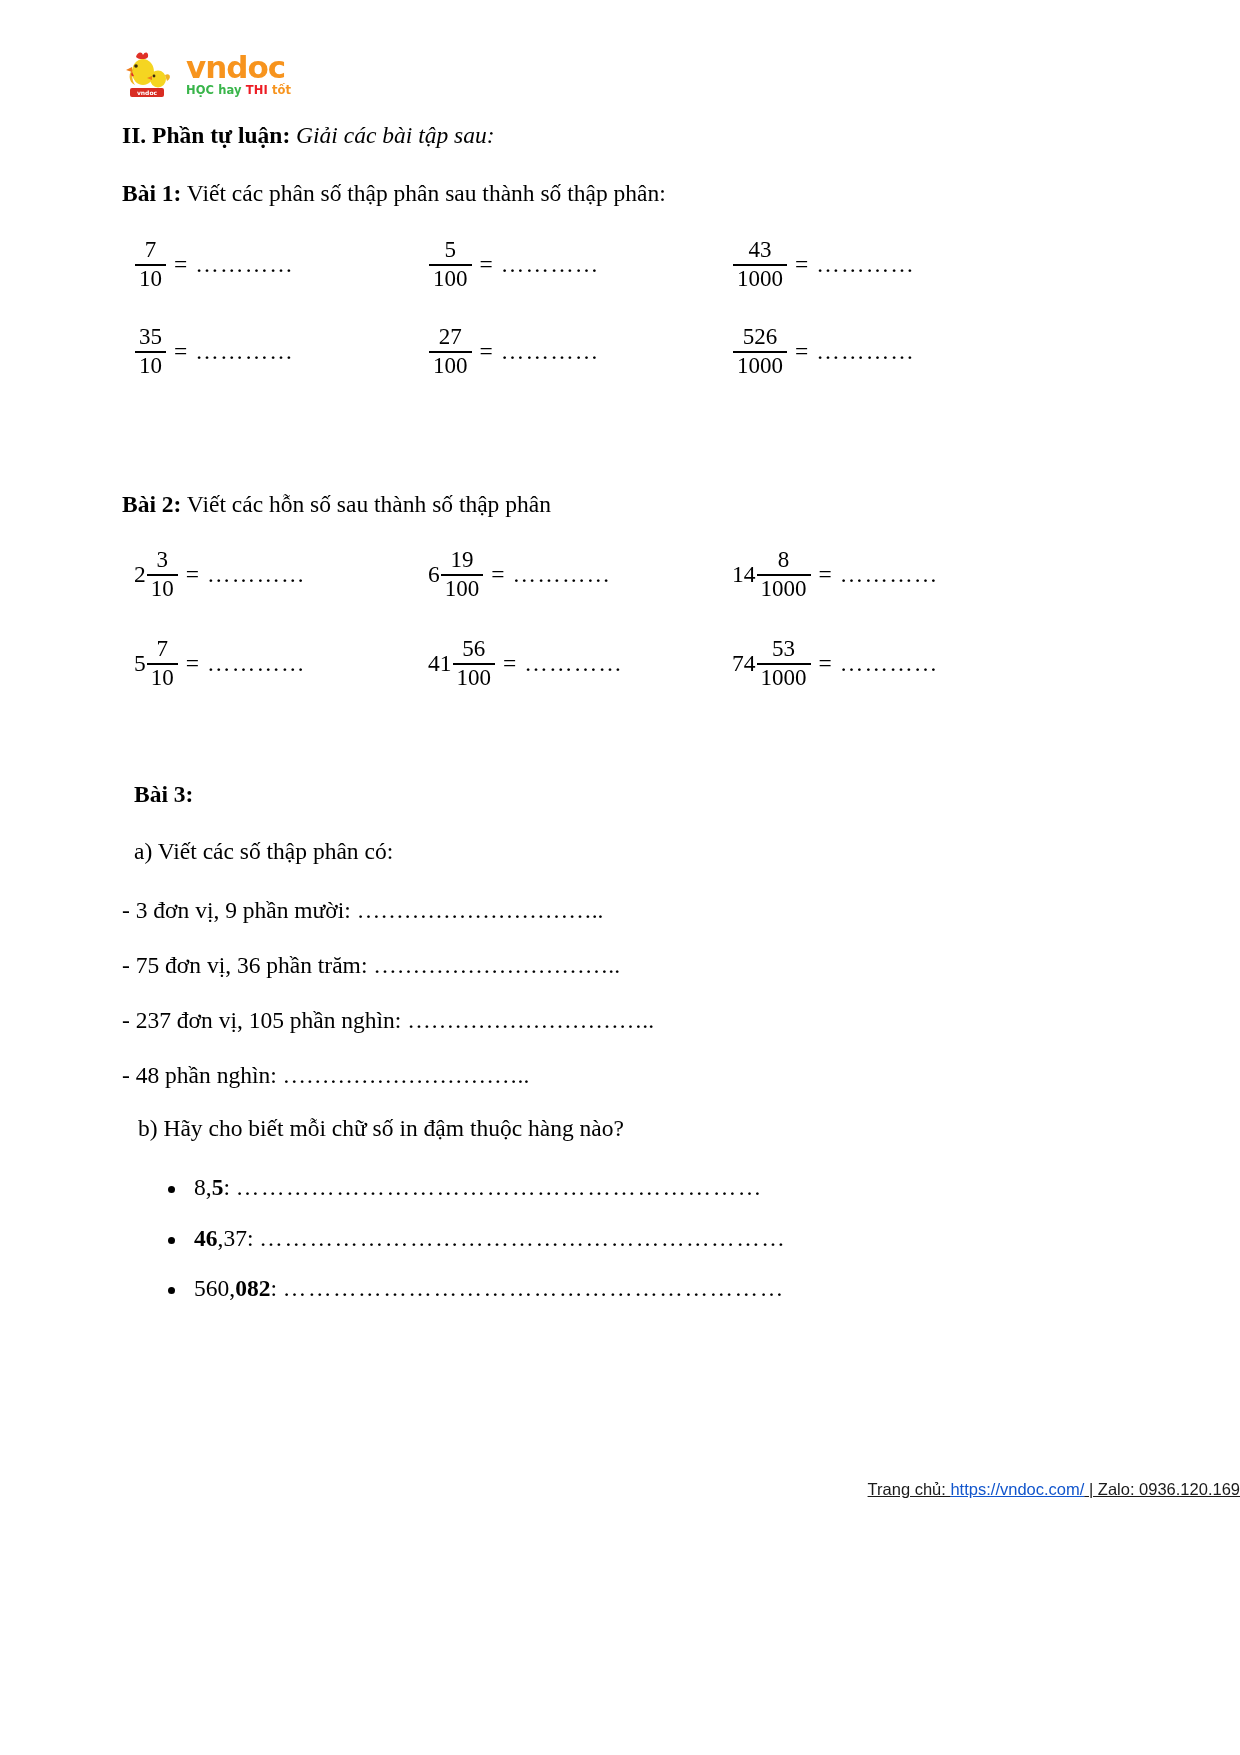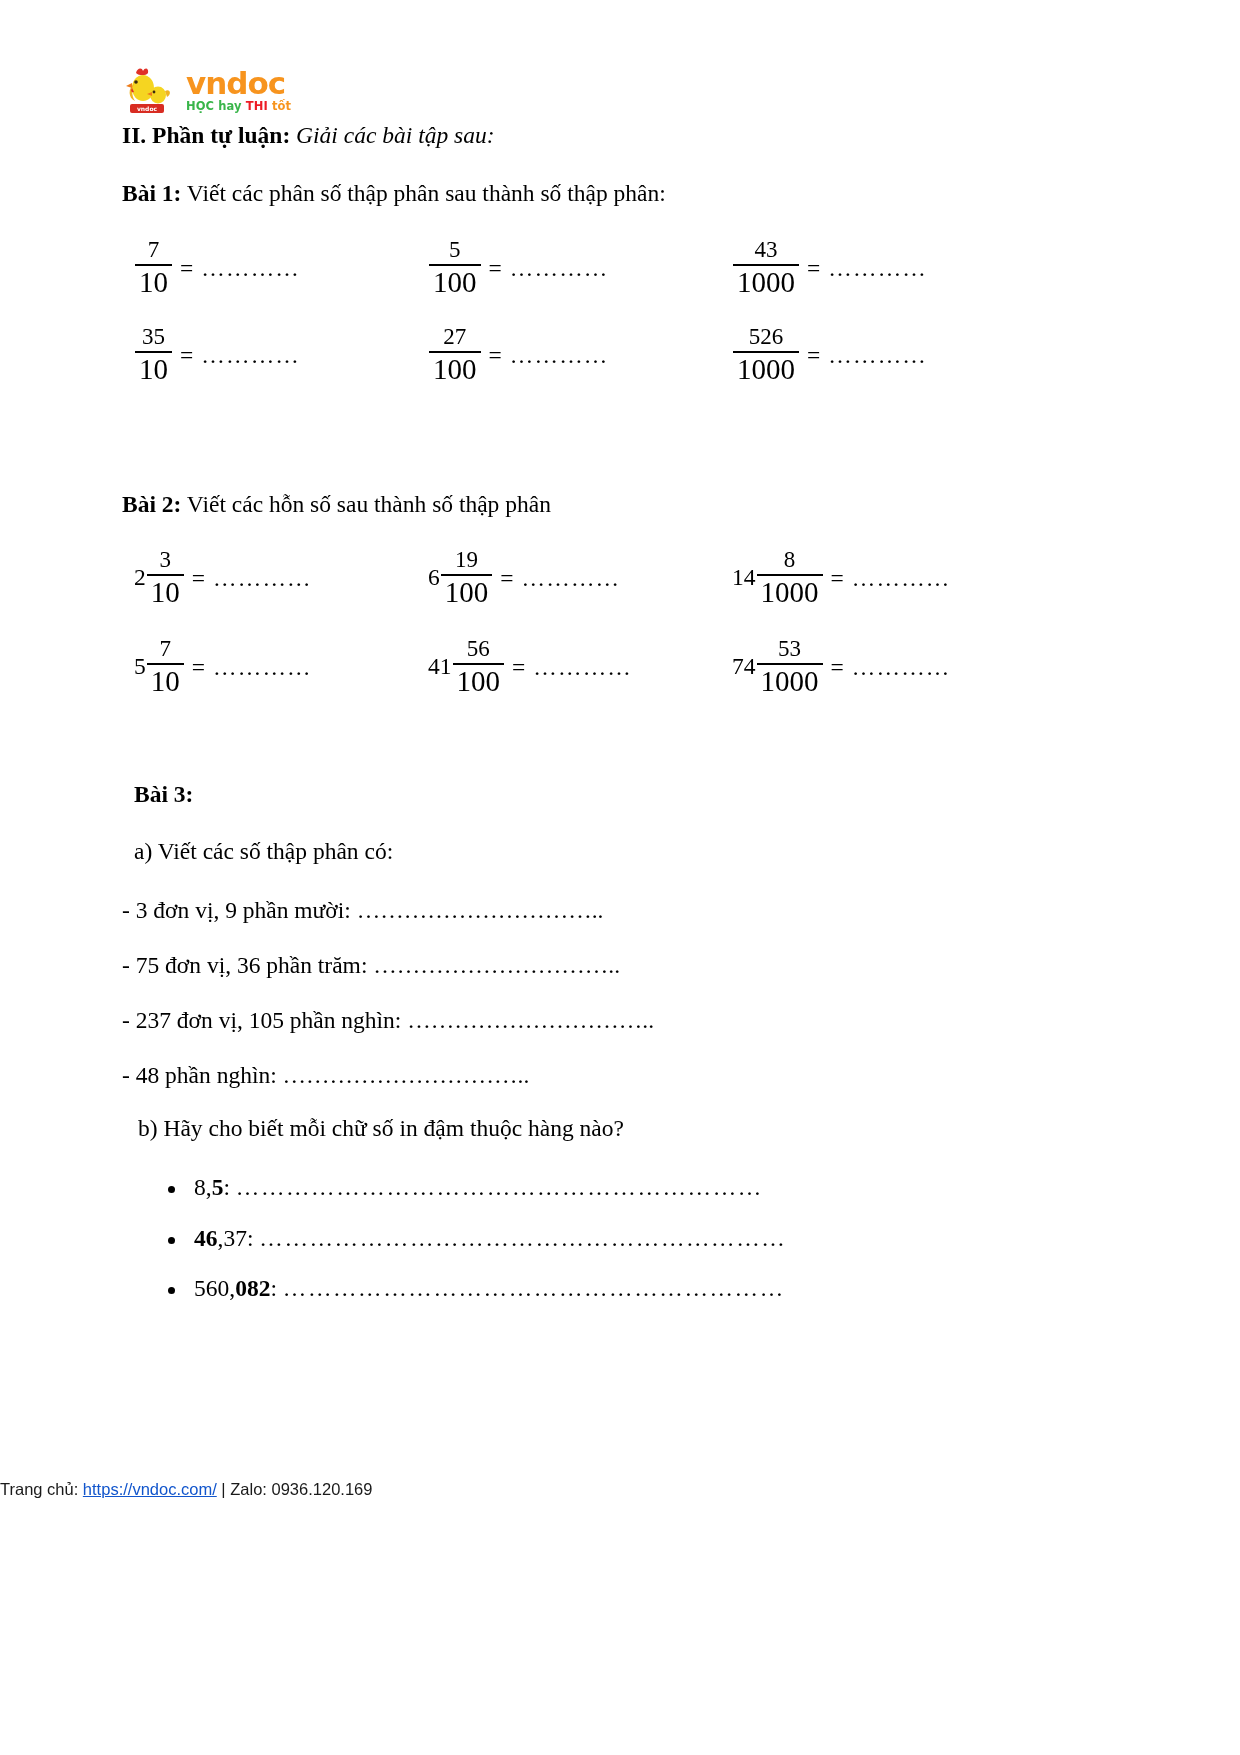--- a/index.html
+++ b/index.html
@@ -24,21 +24,20 @@
     padding: 0;
   }
   
   .logo-wrap {
     position: absolute;
     left: 122px;
     top: 48px;
     display: flex;
     align-items: center;
     gap: 8px;
-    margin-top: 16px;
   }
   .logo-mark {
     width: 56px;
     height: 52px;
     position: relative;
   }
   .logo-text-block {
     display: flex;
     flex-direction: column;
     line-height: 1;
@@ -122,21 +121,21 @@
     padding: 0 4px 1px 4px;
   }
   .frac .bar {
     display: block;
     width: 100%;
     min-width: 30px;
     height: 2px;
     background: #000;
   }
   .frac .den {
-    font-size: 29px;
+    font-size: 23px;
     padding: 1px 4px 0 4px;
   }
   .eq {
     margin: 0 8px 0 7px;
     font-size: 23.5px;
   }
   .dots-sm {
     font-size: 23.5px;
     letter-spacing: 1.2px;
   }
@@ -176,24 +175,25 @@
     background: #000;
   }
   .dots-long { letter-spacing: 1.6px; }
 
   
   .footer {
     position: absolute;
     left: 0;
     top: 1480px;
     width: 1240px;
-    text-align: left;
+    text-align: right;
     font-family: "Liberation Sans", "DejaVu Sans", sans-serif;
     font-size: 16.5px;
     color: #1a1a1a;
+    text-decoration: underline;
   }
   .footer a {
     color: #1155cc;
     text-decoration: underline;
   }
 </style>
 </head>
 <body>
 
 <div class="page">

